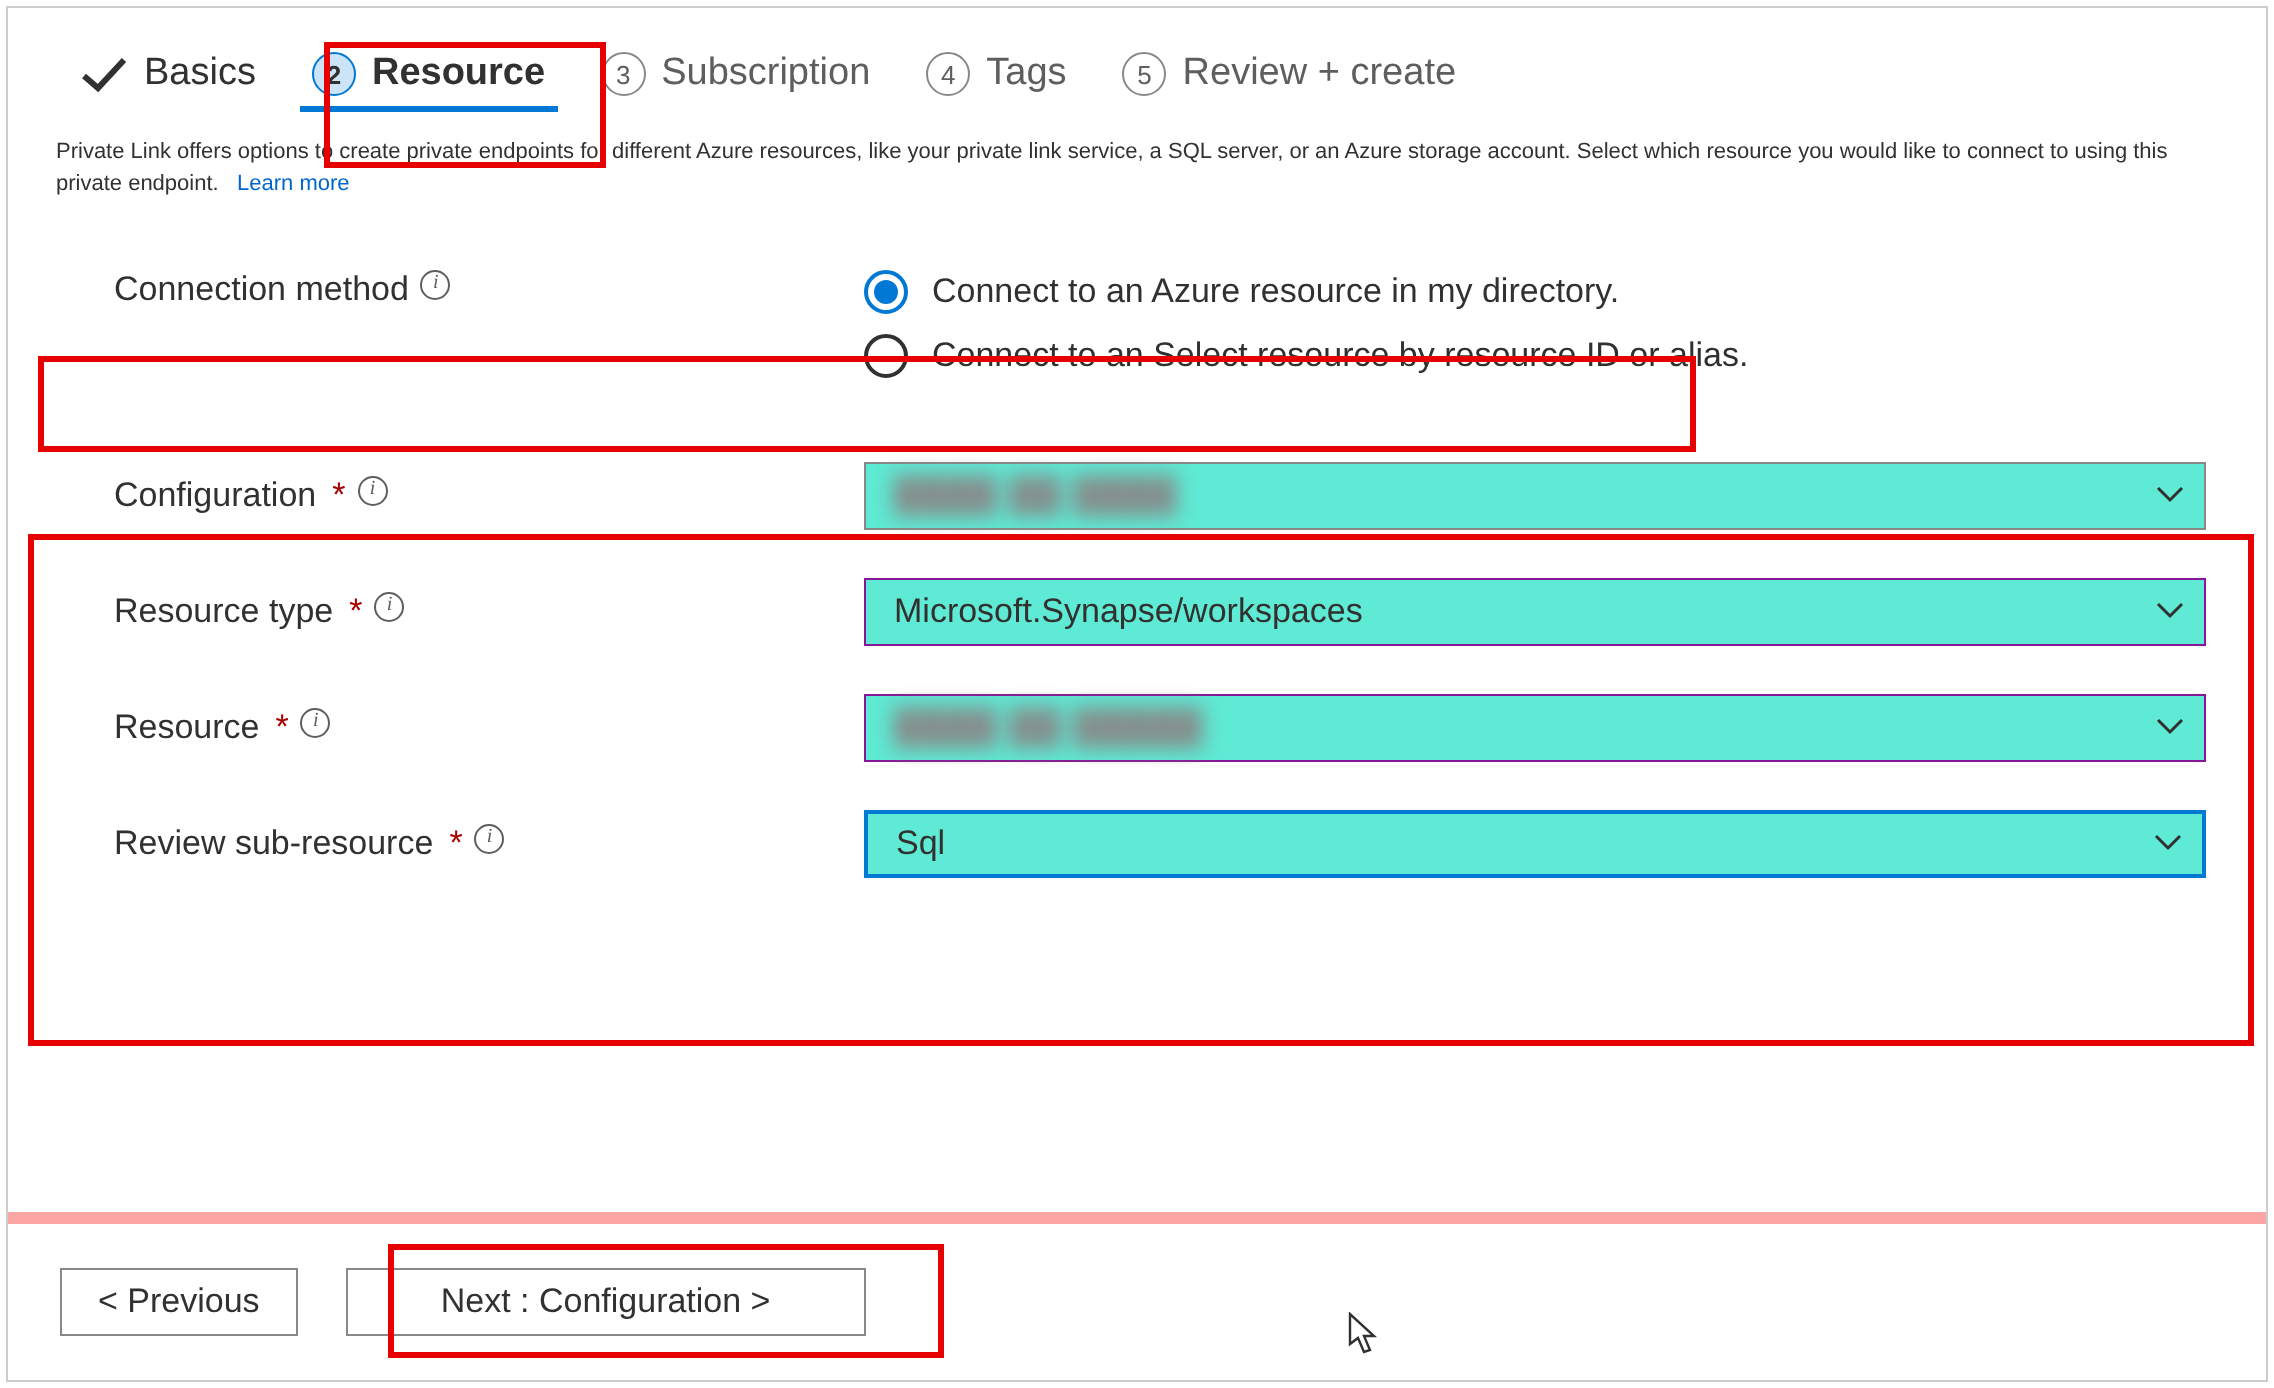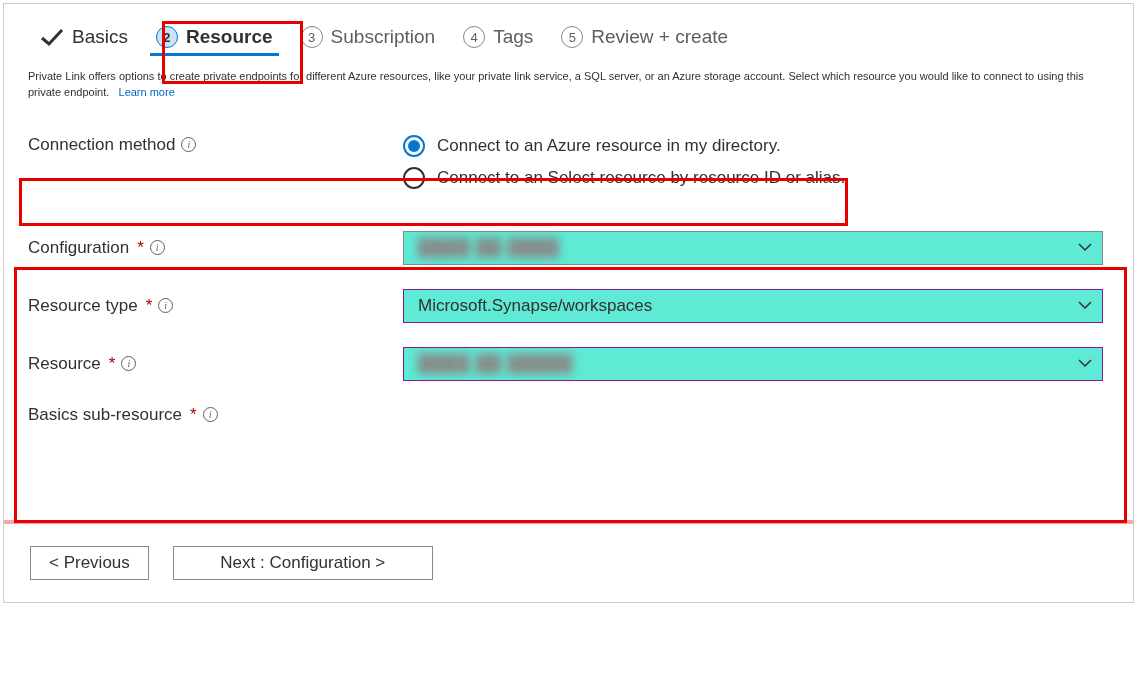--- a/index.html
+++ b/index.html
@@ -6,21 +6,21 @@
     body {
       font-family: "Segoe UI", -apple-system, BlinkMacSystemFont, sans-serif;
       font-size: 16px;
       color: #323130;
       background: #fff;
       padding: 3px;
     }
     .panel {
       border: 1px solid #ccc;
       width: 1131px;
-      height: 600px;
+      height: 688px;
       position: relative;
       background: #fff;
     }
     
     .tabs {
       display: flex;
       align-items: center;
       gap: 28px;
       padding: 22px 30px 12px 36px;
     }
@@ -94,22 +94,22 @@
     .field-row {
       display: flex;
       align-items: center;
       padding: 8px 24px;
     }
     .field-label {
       width: 375px;
       flex-shrink: 0;
       font-size: 17px;
       display: flex;
-      align-items: center;
       gap: 6px;
+      margin-left: 29px;
     }
     .req { color: #a80000; margin-left: 2px; }
     .info-icon {
       width: 15px;
       height: 15px;
       border: 1px solid #605e5c;
       border-radius: 50%;
       display: inline-flex;
       align-items: center;
       justify-content: center;
@@ -178,21 +178,21 @@
       color: #888;
       letter-spacing: 1px;
       user-select: none;
     }
     
     .footer {
       position: absolute;
       bottom: 0;
       left: 0;
       right: 0;
-      border-top: 4px solid #fca5a5;
+      border-top: 6px solid #fca5a5;
       padding: 22px 26px;
       display: flex;
       gap: 24px;
     }
     .btn {
       height: 34px;
       padding: 0 18px;
       border: 1px solid #8a8886;
       background: #fff;
       font-size: 17px;
@@ -315,23 +315,31 @@
         <span class="blur">████ ██ █████</span>
         <svg class="chev" viewBox="0 0 14 9">
             <path d="M1 1 L7 7 L13 1"></path>
           </svg>
       </div>
     </div>
   </div>
 
   <div class="field-row" style="padding-top:16px;">
     <div class="field-label">
-      <span>Basics sub-resource</span>
+      <span>Review sub-resource</span>
       <span class="req">*</span>
       <span class="info-icon">i</span>
+    </div>
+    <div class="field-control">
+      <div class="dropdown blue">
+        <span>Sql</span>
+        <svg class="chev" viewBox="0 0 14 9">
+            <path d="M1 1 L7 7 L13 1"></path>
+          </svg>
+      </div>
     </div>
   </div>
 
   <div class="footer">
     <button class="btn">&lt; Previous</button>
     <button class="btn" style="min-width:260px;">Next : Configuration &gt;</button>
   </div>
 
   <div class="redbox" style="left:158px; top:17px; width:141px; height:63px;"></div>
   <div class="redbox" style="left:15px; top:174px; width:829px; height:48px;"></div>

